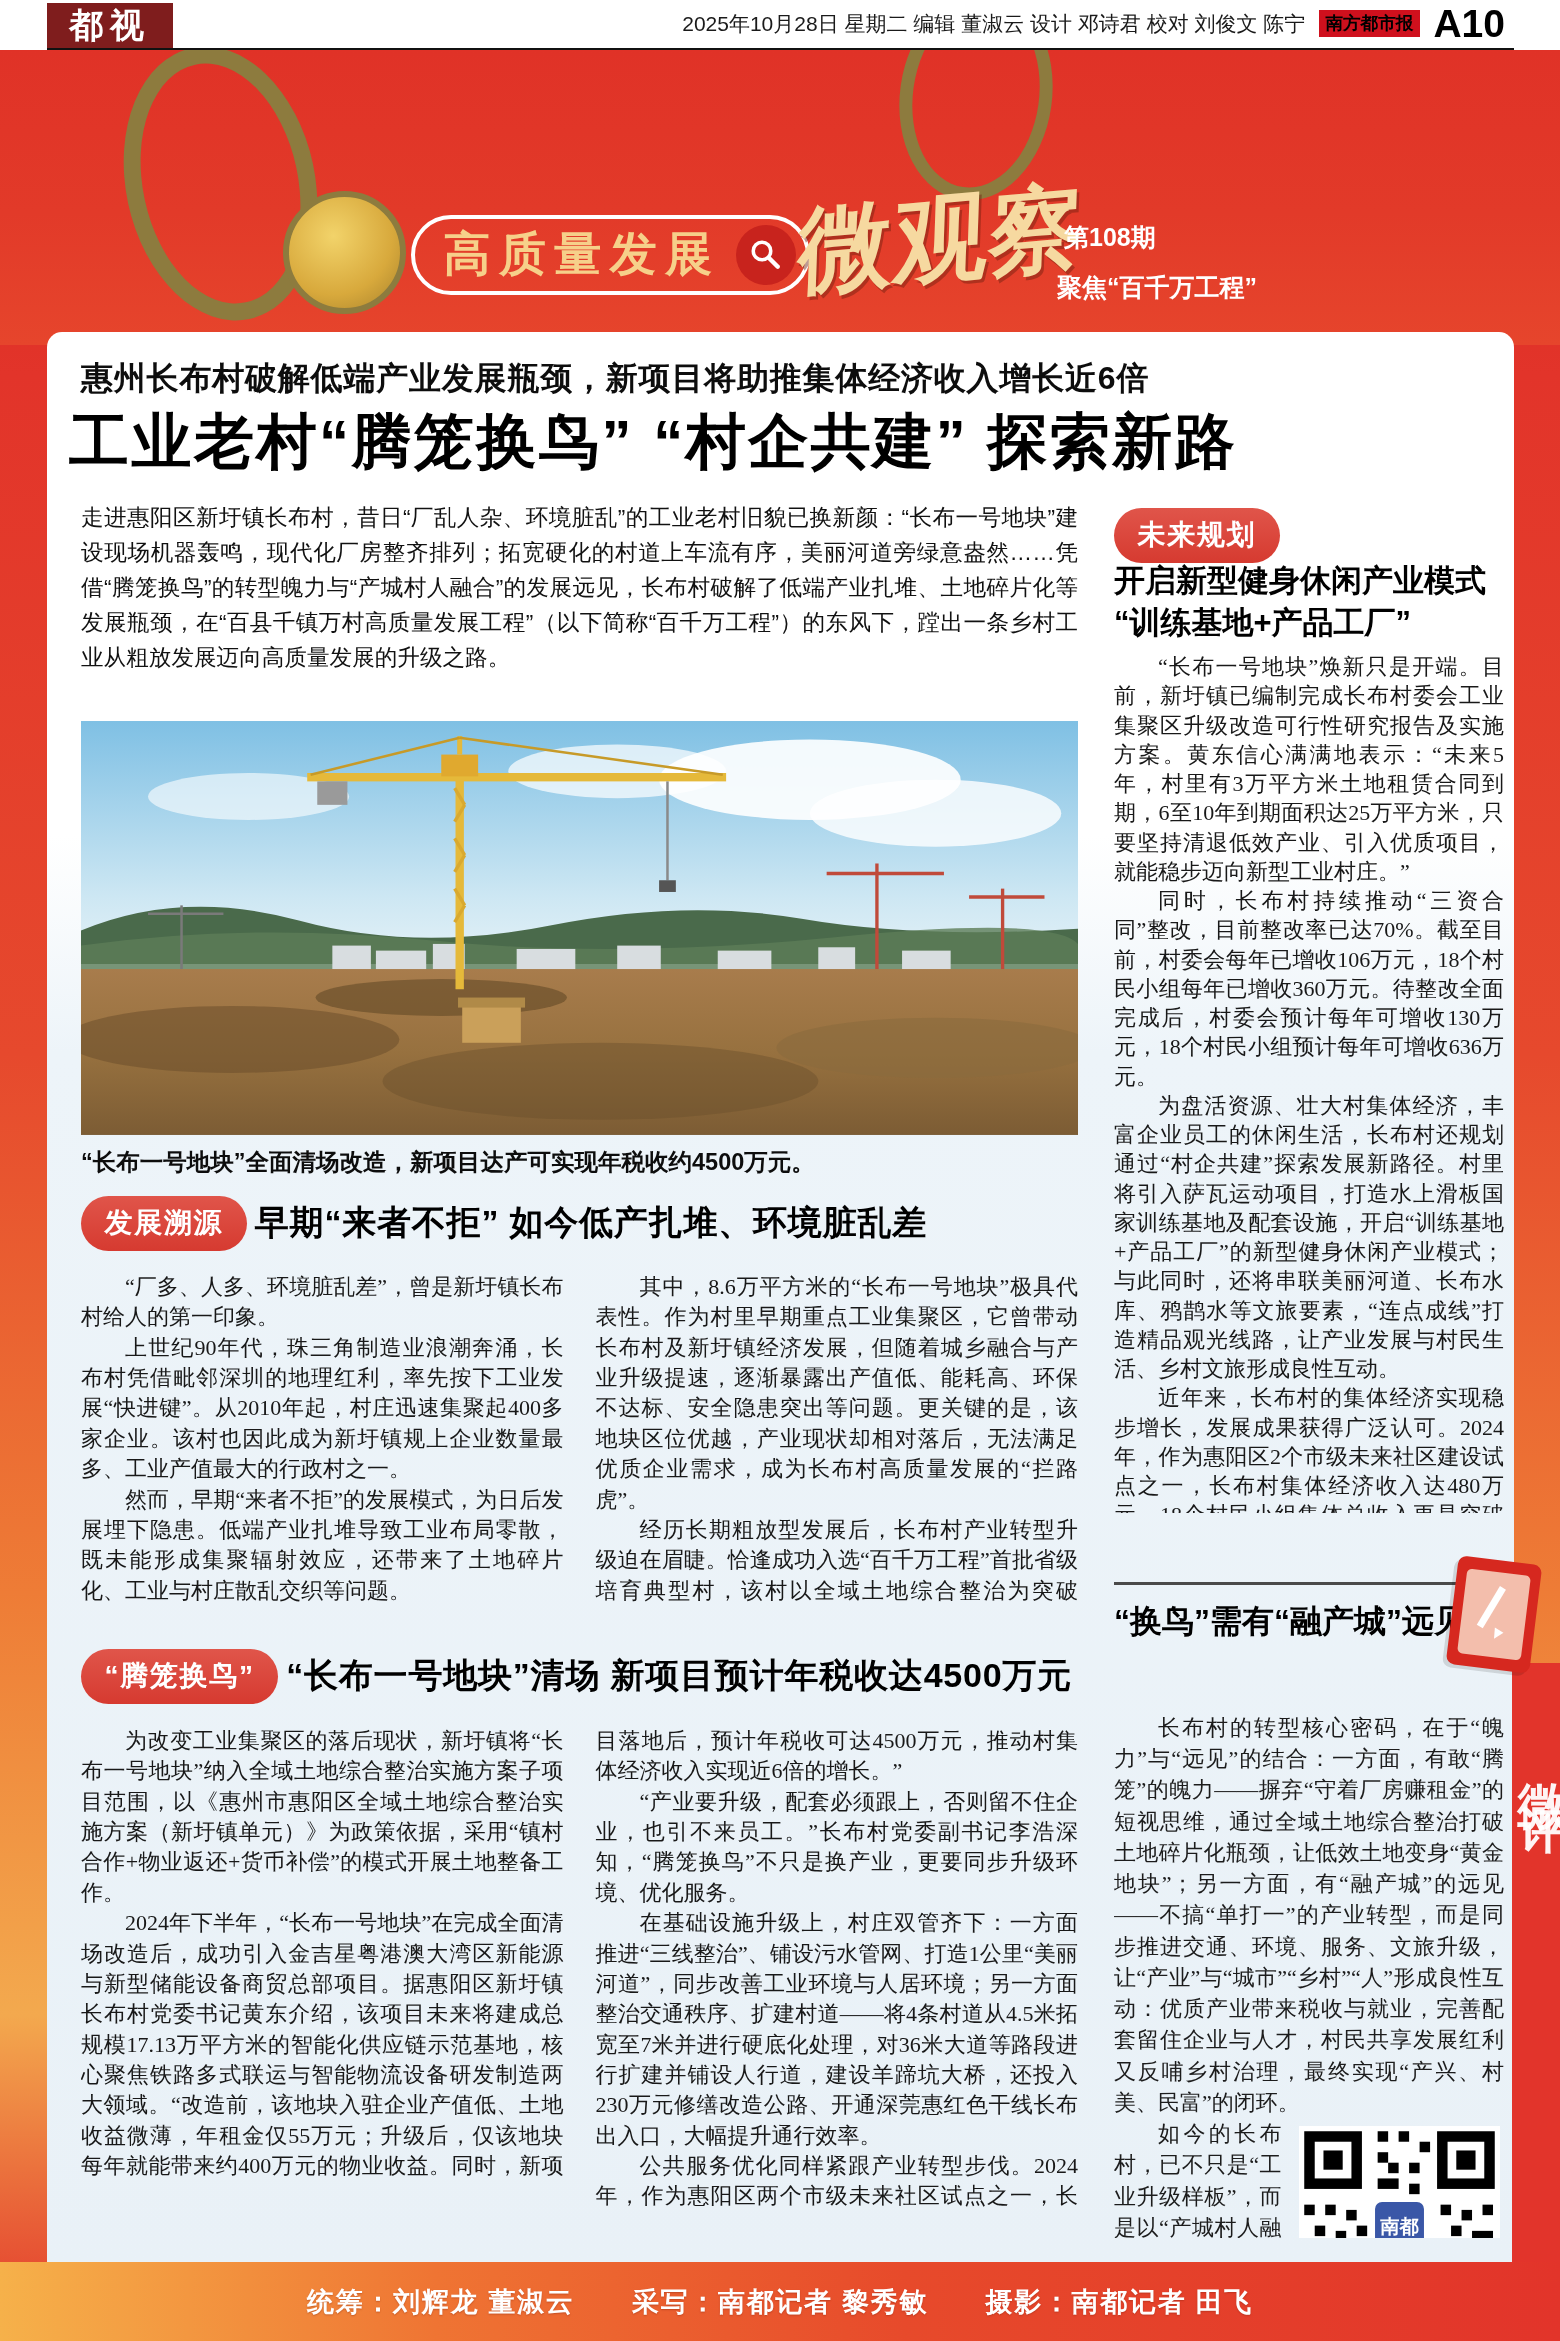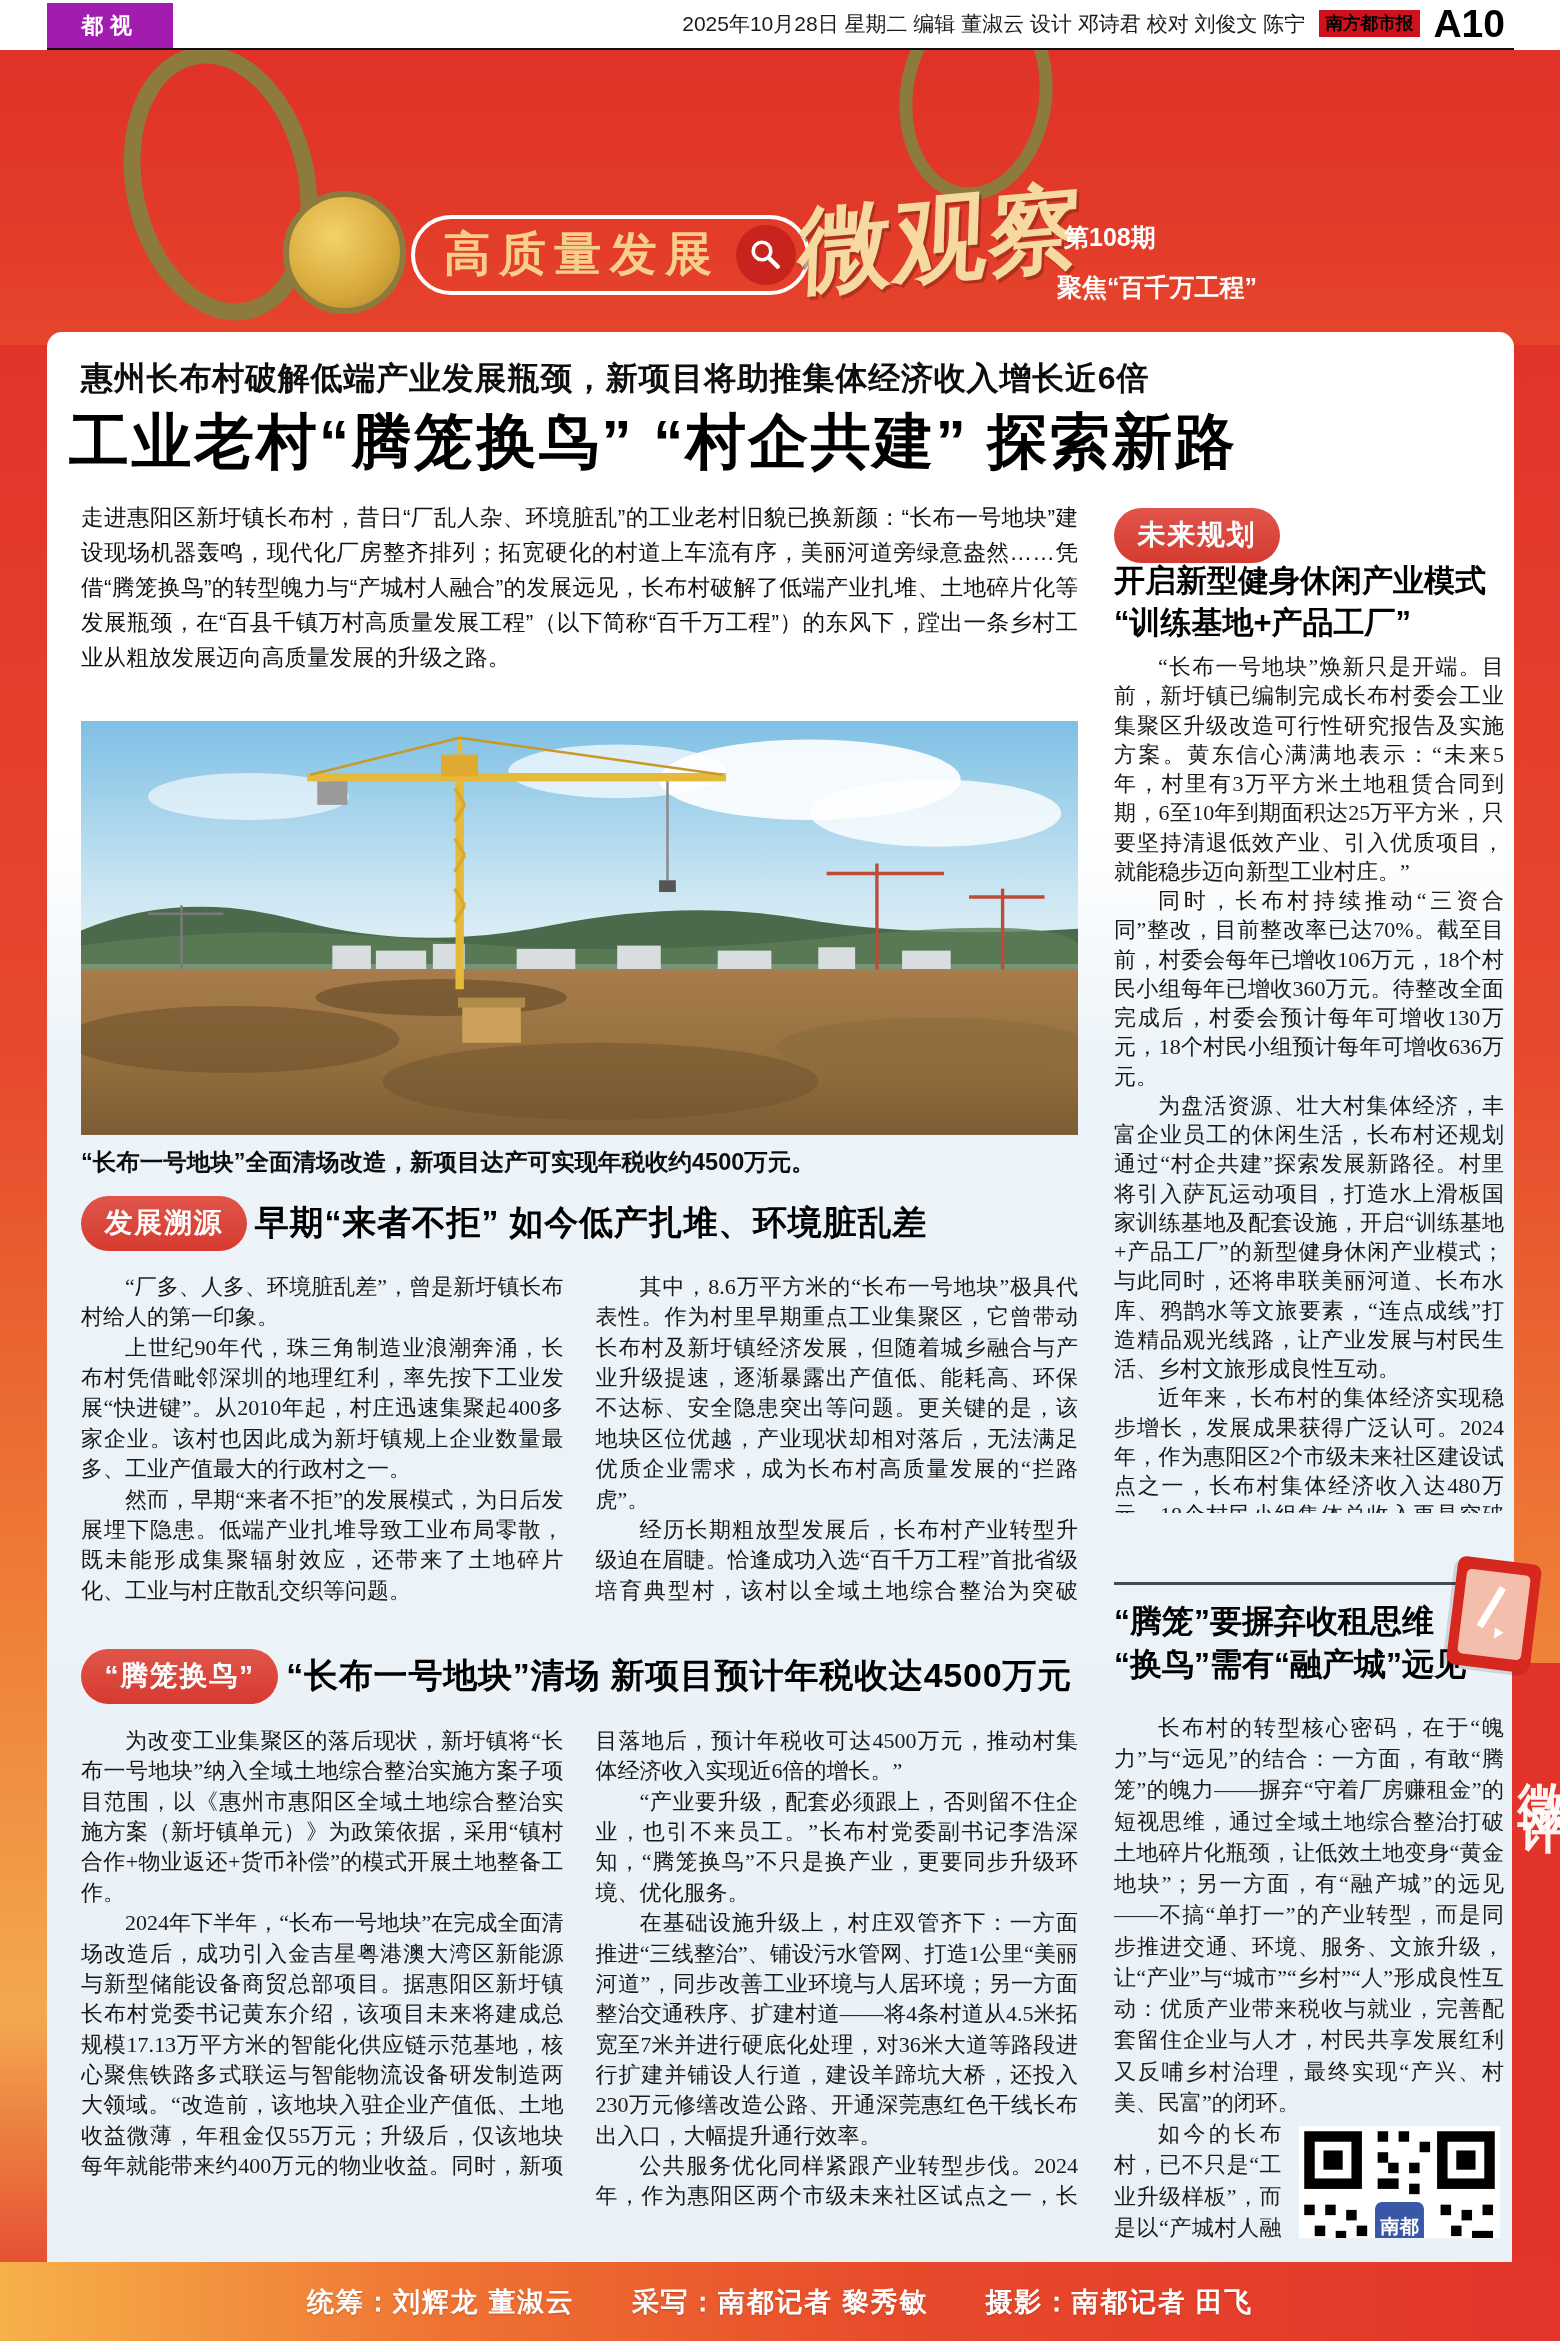--- a/index.html
+++ b/index.html
@@ -4,22 +4,22 @@
 <style>
   html,body{margin:0;padding:0;}
   body{width:1560px;height:2342px;position:relative;overflow:hidden;
        font-family:"Liberation Sans",sans-serif;
        background:linear-gradient(180deg,#d8251c 0%,#e2342a 16%,#e6492d 45%,#ee7c36 68%,#f3a94e 86%,#e2342a 100%);}
   .abs{position:absolute;}
 
   
   #topstrip{left:0;top:0;width:1560px;height:50px;background:#fff;}
   #toprule{left:47px;top:48px;width:1467px;height:3.4px;background:#111;}
-  #sectionbox{left:47px;top:3.4px;width:126px;height:45px;background:#a21caf;color:#fff;
-      font-size:22px;font-weight:900;letter-spacing:6.7px;display:flex;align-items:center;justify-content:center;}
+  #sectionbox{left:47px;top:3.4px;width:126px;height:45px;background:#7f1d1d;color:#fff;
+      font-size:34px;font-weight:900;letter-spacing:6.7px;display:flex;align-items:center;justify-content:center;}
   #topmeta{right:55px;top:0;height:47px;display:flex;align-items:center;gap:13.4px;position:absolute;}
   #dateline{font-size:21px;color:#1a1a1a;font-weight:500;}
   #paperbox{background:#cf101d;color:#000000;font-size:17.6px;font-weight:700;padding:3.4px 6.7px;line-height:1.1;}
   #pageno{font-size:39px;font-weight:900;color:#000;font-family:"Liberation Sans",sans-serif;}
 
   
   #band{left:0;top:50px;width:1560px;height:295px;overflow:hidden;
         background:linear-gradient(180deg,#e03227 0%,#e23a29 55%,#e6452c 100%);}
   .ring{position:absolute;border-radius:50%;border:17px solid #8d7b3e;}
   #ring1{left:126px;top:-5px;width:155px;height:243px;transform:rotate(-12deg);}
@@ -233,21 +233,20 @@
   </div>
   <div class="abs" id="r-body">
     <p class="p">“长布一号地块”焕新只是开端。目前，新圩镇已编制完成长布村委会工业集聚区升级改造可行性研究报告及实施方案。黄东信心满满地表示：“未来5年，村里有3万平方米土地租赁合同到期，6至10年到期面积达25万平方米，只要坚持清退低效产业、引入优质项目，就能稳步迈向新型工业村庄。”</p>
     <p class="p">同时，长布村持续推动“三资合同”整改，目前整改率已达70%。截至目前，村委会每年已增收106万元，18个村民小组每年已增收360万元。待整改全面完成后，村委会预计每年可增收130万元，18个村民小组预计每年可增收636万元。</p>
     <p class="p">为盘活资源、壮大村集体经济，丰富企业员工的休闲生活，长布村还规划通过“村企共建”探索发展新路径。村里将引入萨瓦运动项目，打造水上滑板国家训练基地及配套设施，开启“训练基地+产品工厂”的新型健身休闲产业模式；与此同时，还将串联美丽河道、长布水库、鸦鹊水等文旅要素，“连点成线”打造精品观光线路，让产业发展与村民生活、乡村文旅形成良性互动。</p>
     <p class="p">近年来，长布村的集体经济实现稳步增长，发展成果获得广泛认可。2024年，作为惠阳区2个市级未来社区建设试点之一，长布村集体经济收入达480万元，18个村民小组集体总收入更是突破2260万元。</p>
   </div>
 
   <div class="abs" id="divider"></div>
   <div class="abs" id="c-heading">
-    <div>“腾笼”要摒弃收租思维</div>
     <div>“换鸟”需有“融产城”远见</div>
   </div>
   <div class="abs" id="c-body">
     <p class="p">长布村的转型核心密码，在于“魄力”与“远见”的结合：一方面，有敢“腾笼”的魄力——摒弃“守着厂房赚租金”的短视思维，通过全域土地综合整治打破土地碎片化瓶颈，让低效土地变身“黄金地块”；另一方面，有“融产城”的远见——不搞“单打一”的产业转型，而是同步推进交通、环境、服务、文旅升级，让“产业”与“城市”“乡村”“人”形成良性互动：优质产业带来税收与就业，完善配套留住企业与人才，村民共享发展红利又反哺乡村治理，最终实现“产兴、村美、民富”的闭环。</p>
     <div id="qrbox">
       <svg width="201" height="201" viewBox="0 0 230 230" style="font-size:26px">
         <rect width="230" height="230" fill="#fff"></rect>
         <g fill="#000">
           <rect x="6" y="6" width="66" height="66"></rect>
             <rect x="158" y="6" width="66" height="66"></rect>

